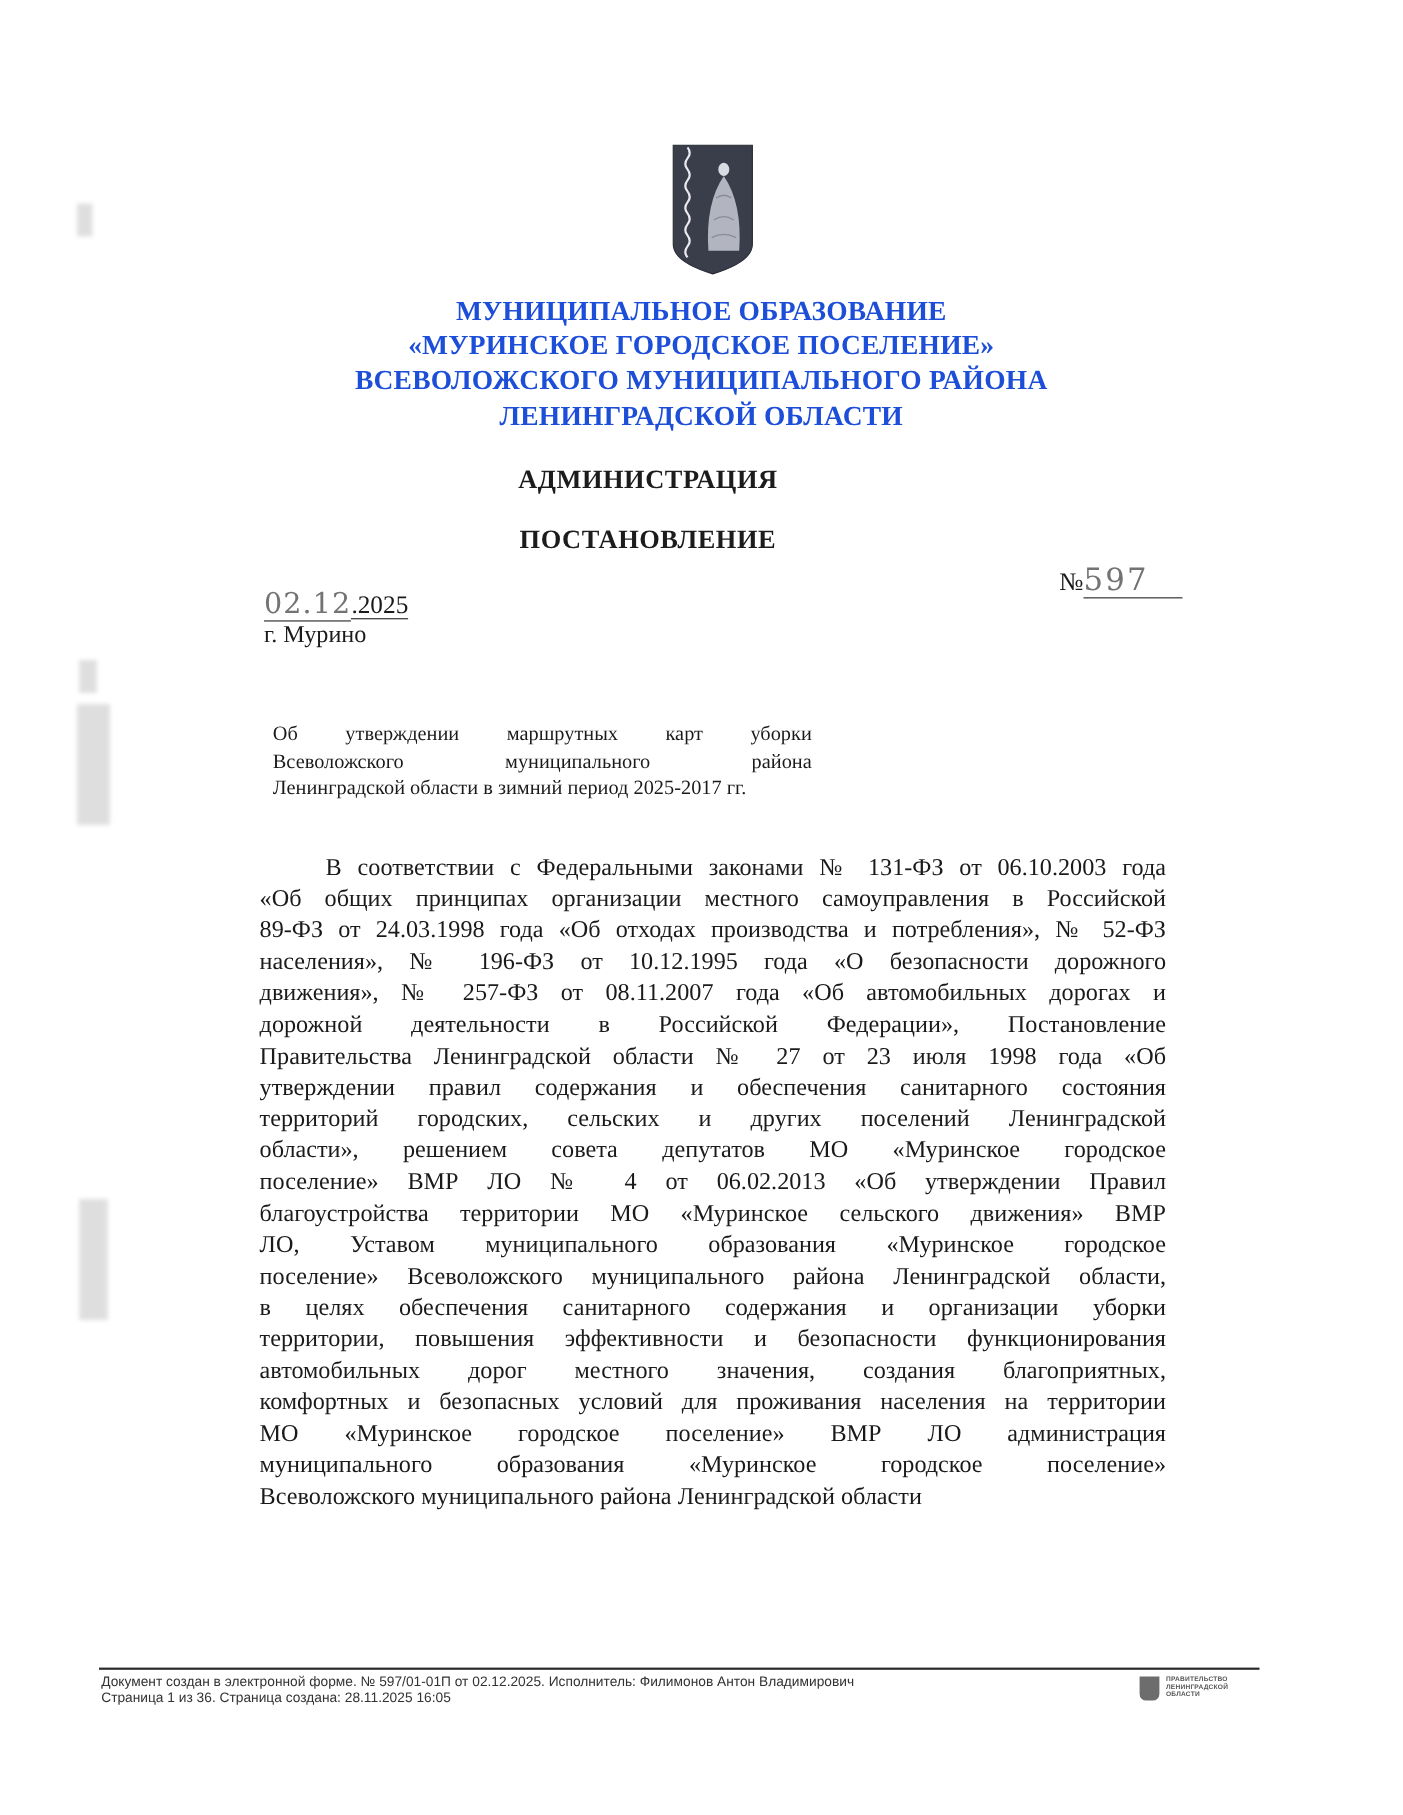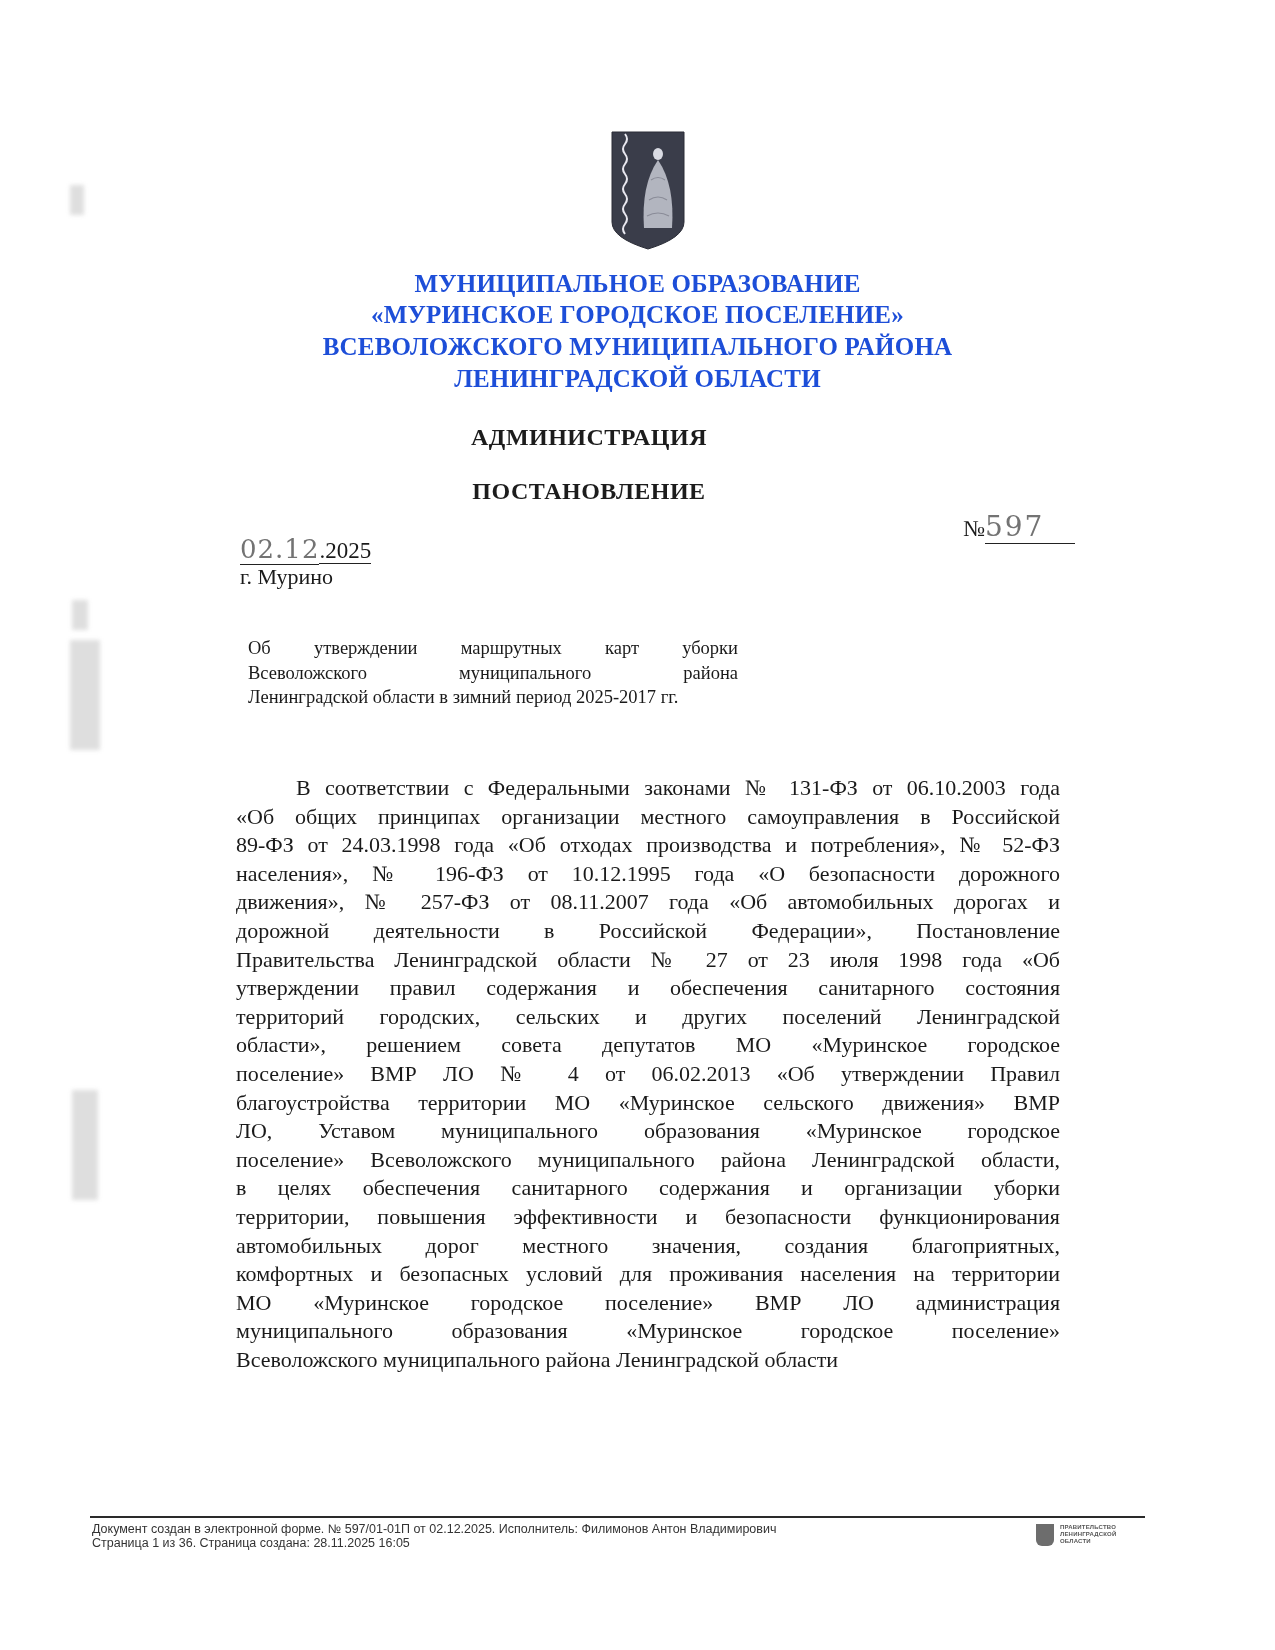--- a/index.html
+++ b/index.html
@@ -28,21 +28,21 @@
 
     #date-block { left: 240px; top: 534px; font-size: 23px; }
     #date-hand { display: inline-block; border-bottom: 1.5px solid #222; font-size: 26px; letter-spacing: 1px; }
     #date-year { border-bottom: 1.5px solid #222; }
     #city { left: 240px; top: 564px; font-size: 22px; }
 
     #number-block { left: 963px; top: 510px; font-size: 23px; }
     #number-hand { display: inline-block; border-bottom: 1.5px solid #222; font-size: 28px; letter-spacing: 2px; min-width: 90px; }
 
     #subject {
-      left: 248px; top: 636px; width: 490px; font-size: 18.5px; line-height: 24.5px;
+      left: 248px; top: 656px; width: 490px; font-size: 18.5px; line-height: 24.5px;
       text-align: justify; text-align-last: left;
     }
     #subject .line { display: block; text-align: justify; text-align-last: justify; }
     #subject .line.last { text-align-last: left; }
 
     #body {
       left: 236px; top: 774px; width: 824px; font-size: 22px; line-height: 28.6px;
     }
     #body .line { display: block; text-align: justify; text-align-last: justify; white-space: nowrap; }
     #body .line.first { padding-left: 60px; }

